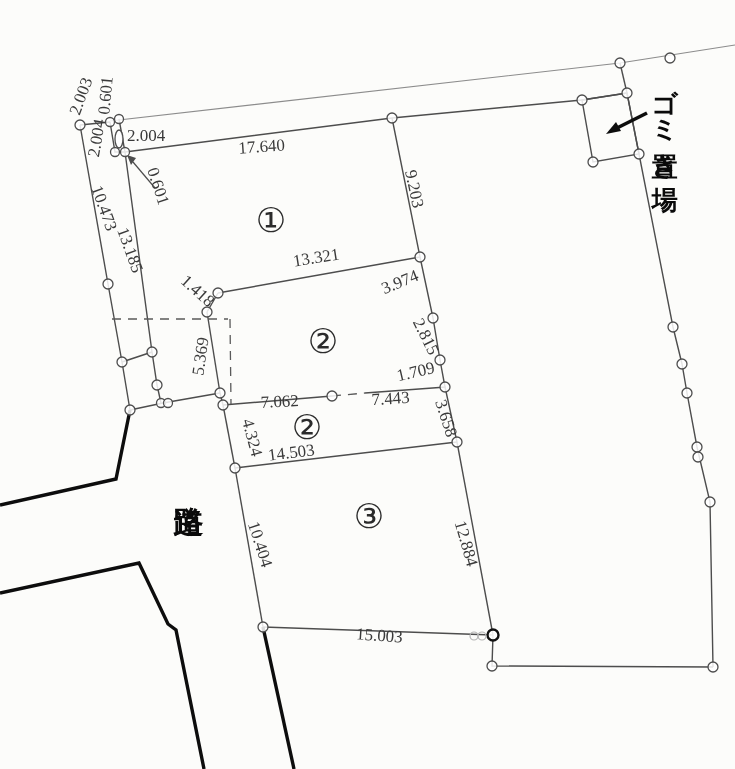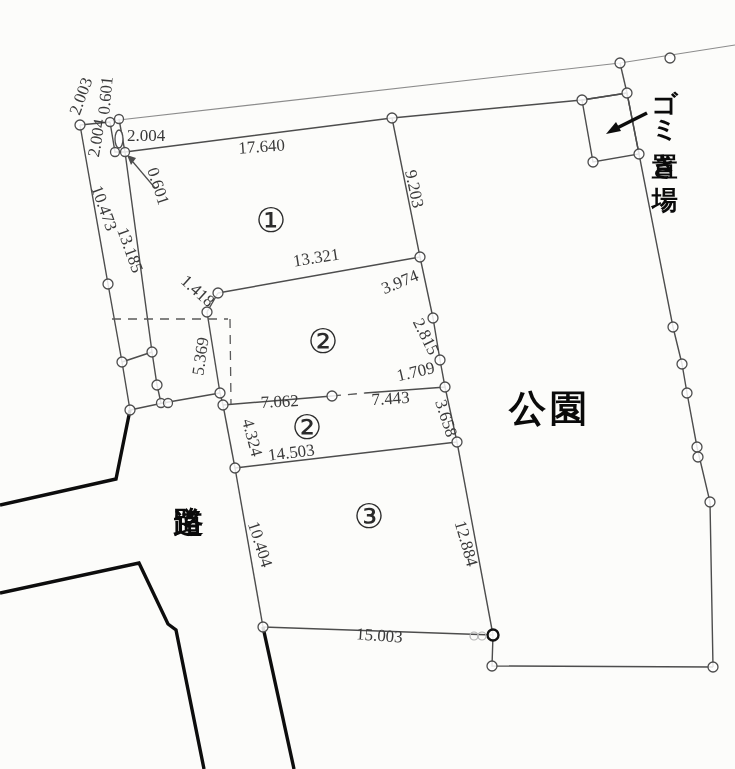--- a/index.html
+++ b/index.html
@@ -189,19 +189,18 @@
       </g>
 
     <g id="parcel-labels">
         <text x="271" y="232" text-anchor="middle" class="parcel-num" transform="rotate(0 271 232)">①</text>
         <text x="323" y="353" text-anchor="middle" class="parcel-num" transform="rotate(0 323 353)">②</text>
         <text x="307" y="439" text-anchor="middle" class="parcel-num" transform="rotate(0 307 439)">②</text>
         <text x="369" y="528" text-anchor="middle" class="parcel-num" transform="rotate(0 369 528)">③</text>
       </g>
   </svg>
 
-  <div class="kanji park" style="left:509px;top:390px;">公園</div>
 
   <div class="kanji road vert" style="left:173px;top:483px;">道路</div>
 
   <div class="kanji garbage vert" style="left:651px;top:70px;">ゴミ置き場</div>
 
 </div>
 
 </body></html>

